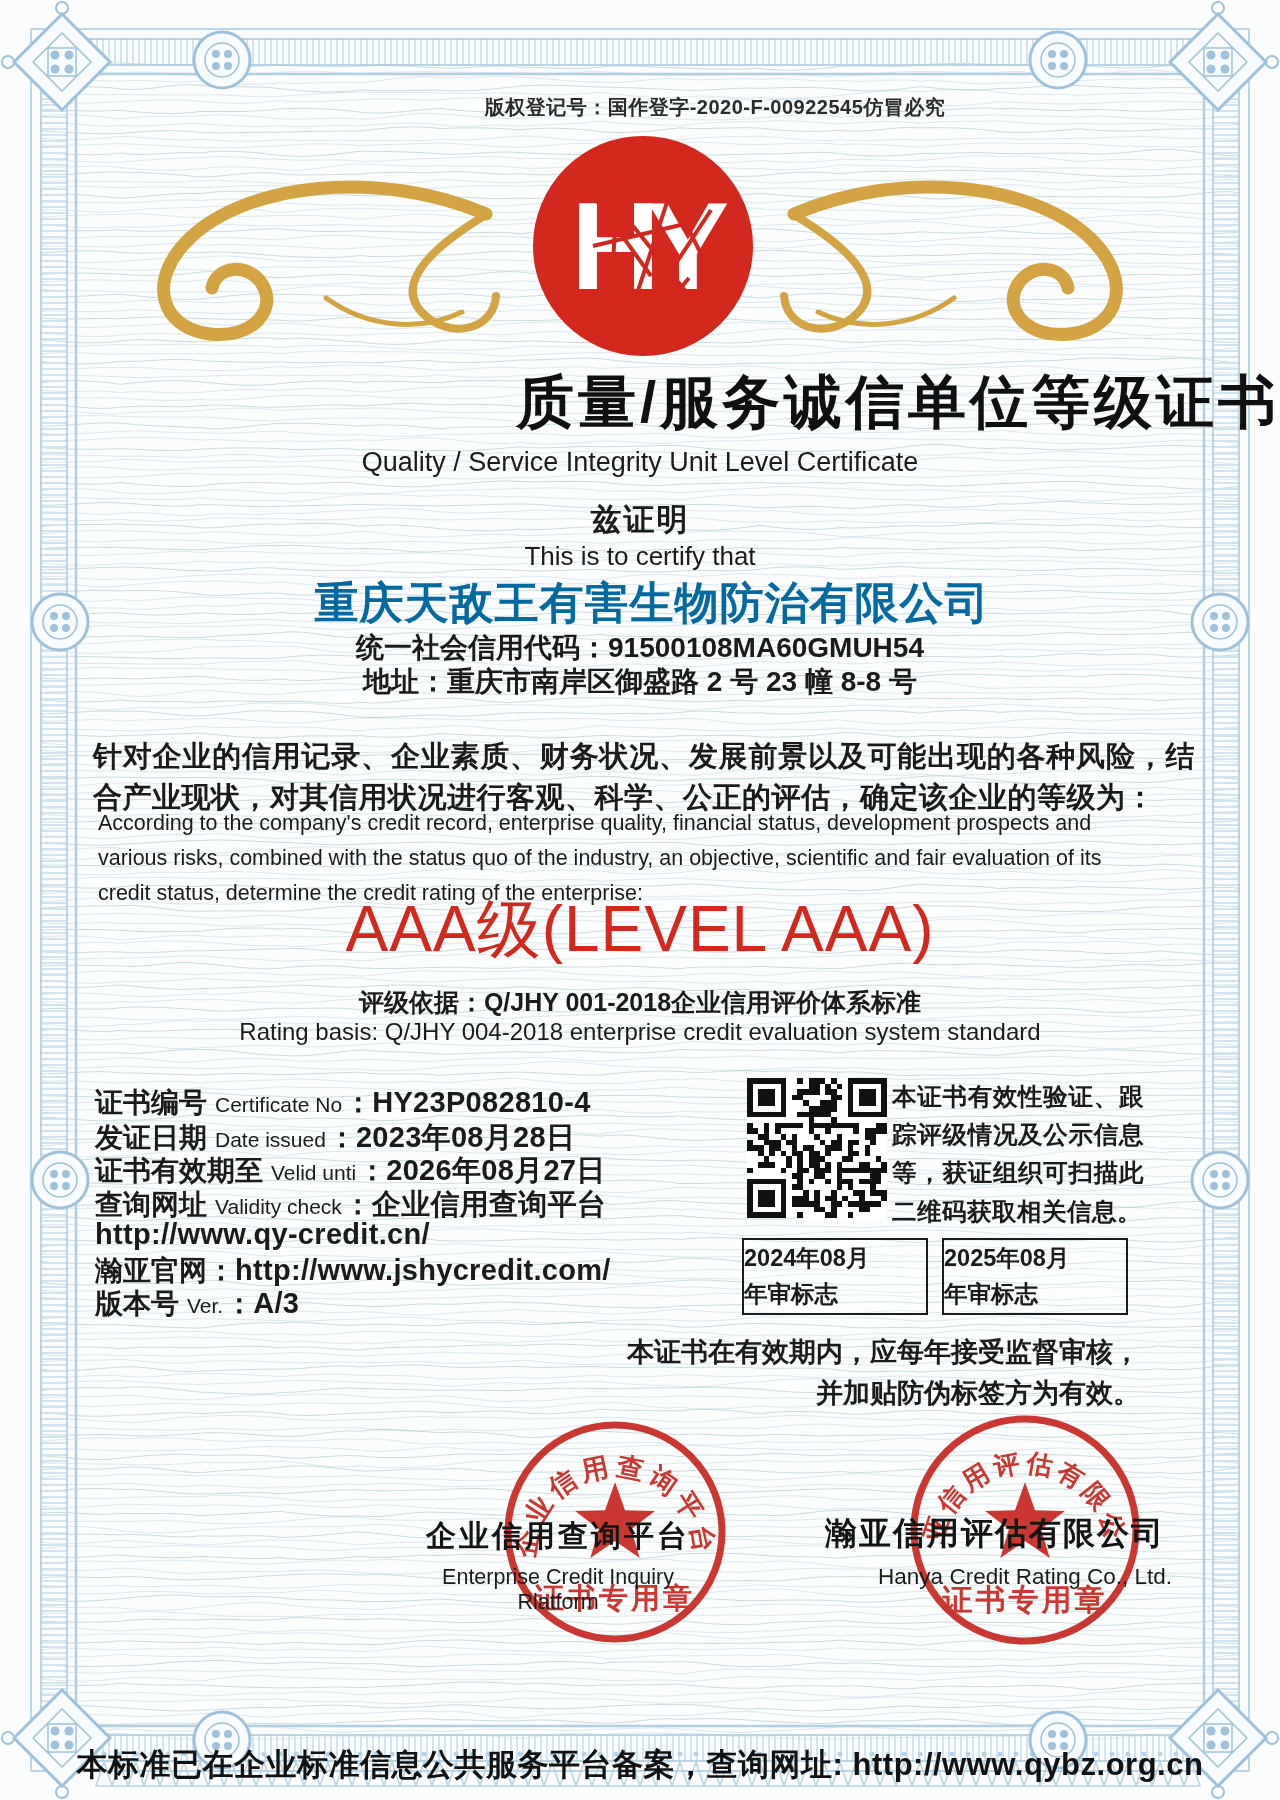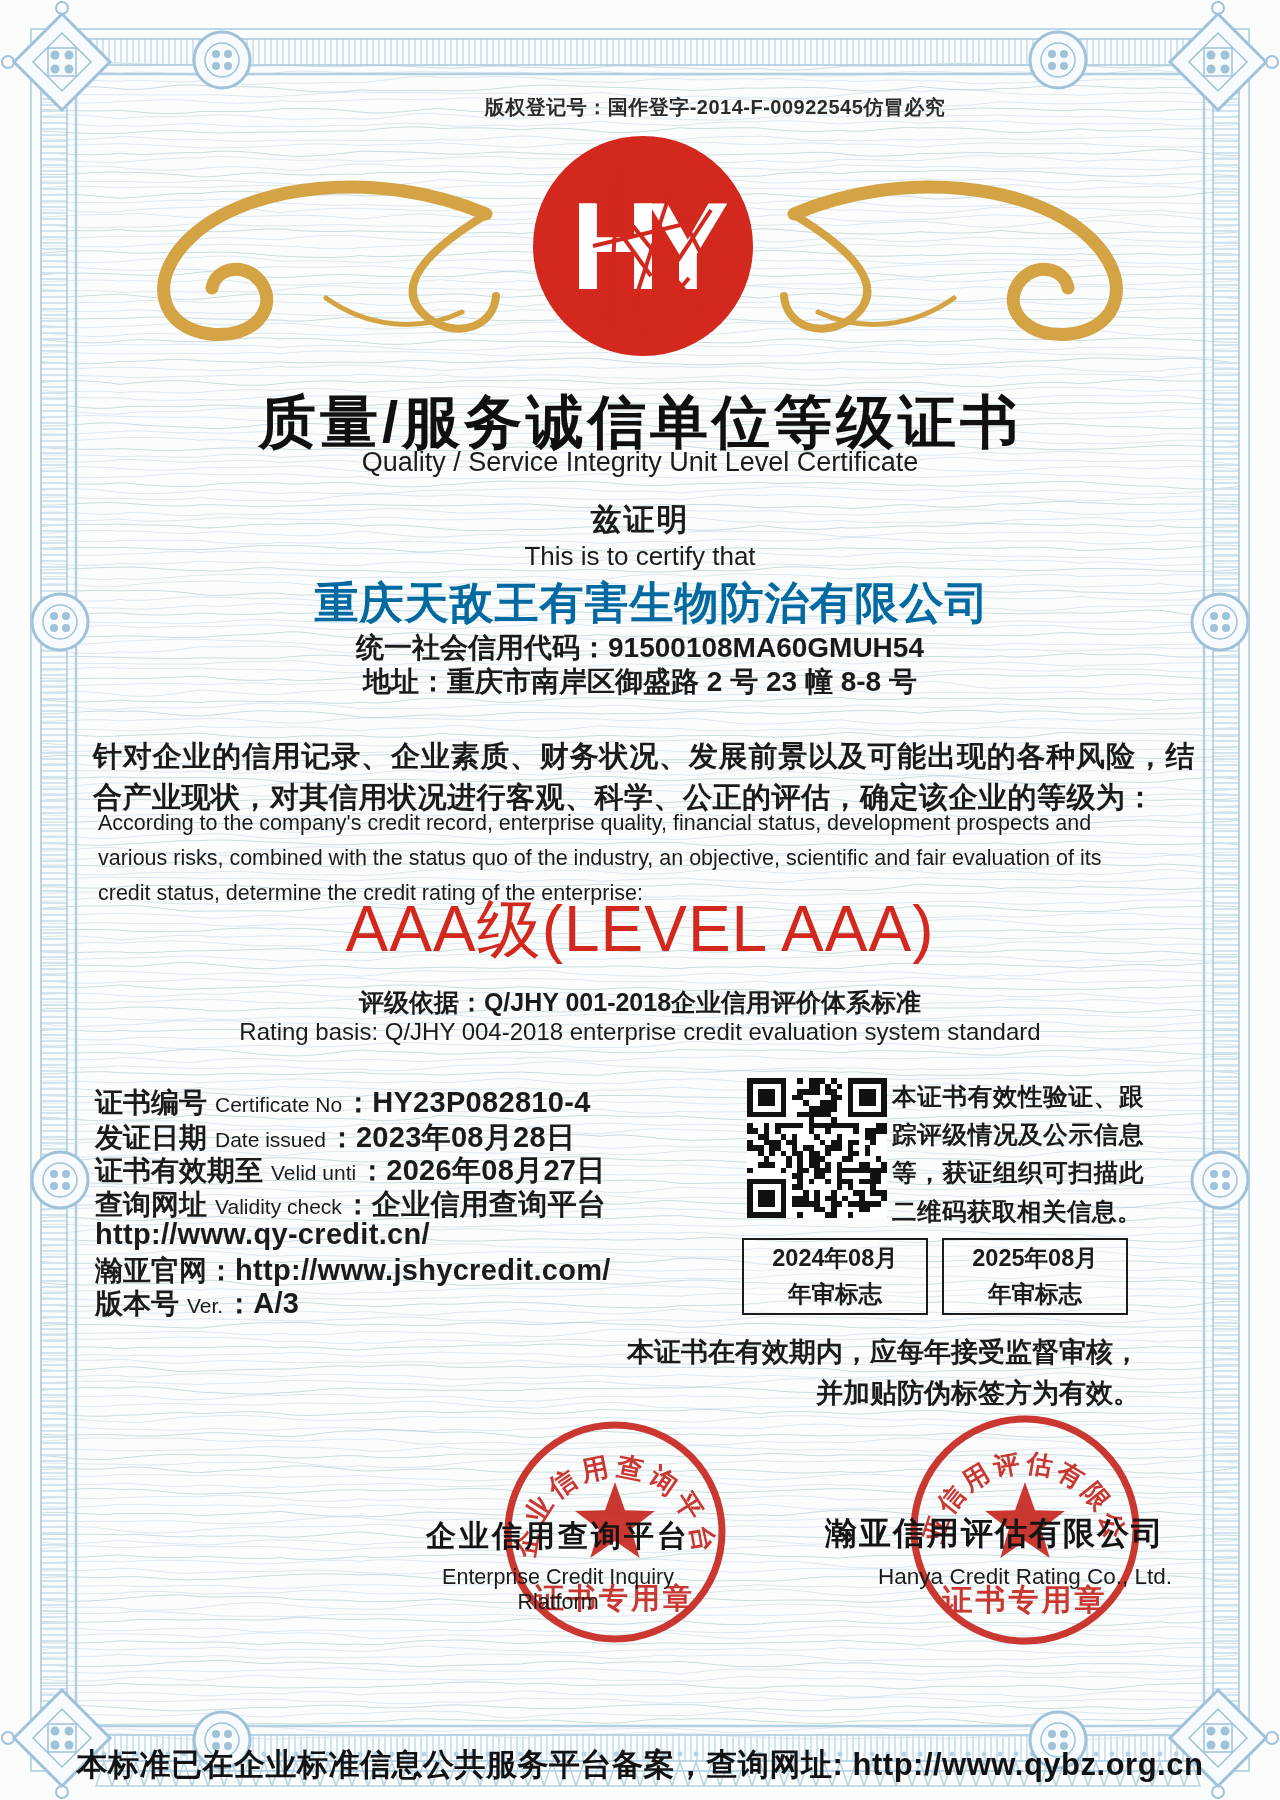--- a/index.html
+++ b/index.html
@@ -13,21 +13,21 @@
   svg.waves{position:absolute;left:0;top:0;width:1280px;height:1800px;}
   svg.frame{position:absolute;left:0;top:0;width:1280px;height:1800px;}
   .abs{position:absolute;}
   .ctr{left:0;right:0;text-align:center;}
   .copyright{top:94px;left:0;right:0;text-align:center;padding-left:150px;
     font-size:20px;font-weight:600;color:#2b2b2b;letter-spacing:.5px;}
   svg.logo{left:523px;top:126px;width:240px;height:240px;}
   svg.swirl{top:176px;width:372px;height:176px;}
   .swirl-l{left:128px;}
   .swirl-r{left:780px;transform:scaleX(-1);}
-  .title{top:384px;font-size:58px;font-weight:700;letter-spacing:4px;color:#101010;}
+  .title{top:364px;font-size:58px;font-weight:700;letter-spacing:4px;color:#101010;text-align:right;}
   .subtitle{top:447px;font-size:27px;font-weight:500;text-align:center;}
   .certify-cn{top:499px;font-size:31px;font-weight:600;letter-spacing:2px;}
   .certify-en{top:541px;font-size:26px;font-weight:500;}
   .company{top:574px;font-size:44px;font-weight:700;letter-spacing:1px;color:#0369a1;padding-left:24px;}
   .code-line{top:629px;font-size:28px;font-weight:700;}
   .addr-line{top:663px;font-size:28px;font-weight:700;}
   .intro-cn{top:736px;left:93px;width:1102px;font-size:29px;font-weight:600;
     line-height:1.42;text-align:justify;letter-spacing:.5px;}
   .intro-en{top:806px;left:98px;width:1060px;font-size:21.5px;font-weight:500;line-height:1.62;}
   .rating{top:886px;font-size:64px;font-weight:400;color:#d3281e;letter-spacing:1px;}
@@ -35,21 +35,21 @@
   .basis-en{top:1018px;font-size:24px;font-weight:500;}
   .details{top:1084px;left:95px;width:560px;}
   .drow{height:33.5px;white-space:nowrap;}
   .dcn{font-size:28px;font-weight:700;}
   .den{font-size:21px;font-weight:500;margin:0 2px 0 8px;}
   .dval{font-size:29px;font-weight:600;letter-spacing:.3px;}
   svg.qr{left:747px;top:1078px;width:140px;height:140px;}
   .qr-note{top:1078px;left:892px;width:252px;font-size:24.5px;font-weight:600;
     line-height:1.56;text-align:justify;text-align-last:left;letter-spacing:.5px;}
   .badge{top:1238px;width:186px;height:77px;border:2.5px solid #1c1c1c;
-    display:flex;flex-direction:column;align-items:center;justify-content:center;
+    display:flex;flex-direction:column;align-items:flex-start;justify-content:center;
     font-size:23.5px;font-weight:600;line-height:1.5;background:rgba(255,255,255,.25);}
   .badge1{left:742px;}
   .badge2{left:942px;}
   .supervision{top:1332px;left:540px;width:600px;text-align:right;
     font-size:27px;font-weight:600;line-height:1.5;}
   svg.stamp{opacity:.9;}
   .stamp-l{left:497px;top:1414px;width:236px;height:236px;}
   .stamp-r{left:903px;top:1408px;width:244px;height:244px;}
   .sig{z-index:5;}
   .sig-l{top:1516px;left:408px;width:300px;text-align:center;}
@@ -477,21 +477,21 @@
     <use href="#medal" transform="translate(222,60)"></use>
     <use href="#medal" transform="translate(1058,60)"></use>
     <use href="#medal" transform="translate(222,1740)"></use>
     <use href="#medal" transform="translate(1058,1740)"></use>
     <use href="#medal" transform="translate(60,622)"></use>
     <use href="#medal" transform="translate(60,1180)"></use>
     <use href="#medal" transform="translate(1220,622)"></use>
     <use href="#medal" transform="translate(1220,1180)"></use>
   </svg>
 
-  <div class="abs copyright">版权登记号：国作登字-2014-F-00922545仿冒必究</div>
+  <div class="abs copyright">版权登记号：国作登字-2020-F-00922545仿冒必究</div>
 
   <svg class="abs logo" viewBox="0 0 240 240" xmlns="http://www.w3.org/2000/svg">
     <circle cx="120" cy="120" r="110" fill="#d3281e"></circle>
     <text x="120" y="163" text-anchor="middle" font-size="124" font-weight="900" letter-spacing="-14" fill="#ffffff" font-family="Liberation Sans, DejaVu Sans, sans-serif">HY</text>
     <g stroke="#d3281e" stroke-width="4">
       <line x1="62" y1="58" x2="128" y2="150"></line>
       <line x1="96" y1="42" x2="86" y2="198"></line>
       <line x1="148" y1="64" x2="108" y2="186"></line>
       <line x1="138" y1="48" x2="182" y2="136"></line>
       <line x1="188" y1="84" x2="146" y2="148"></line>

